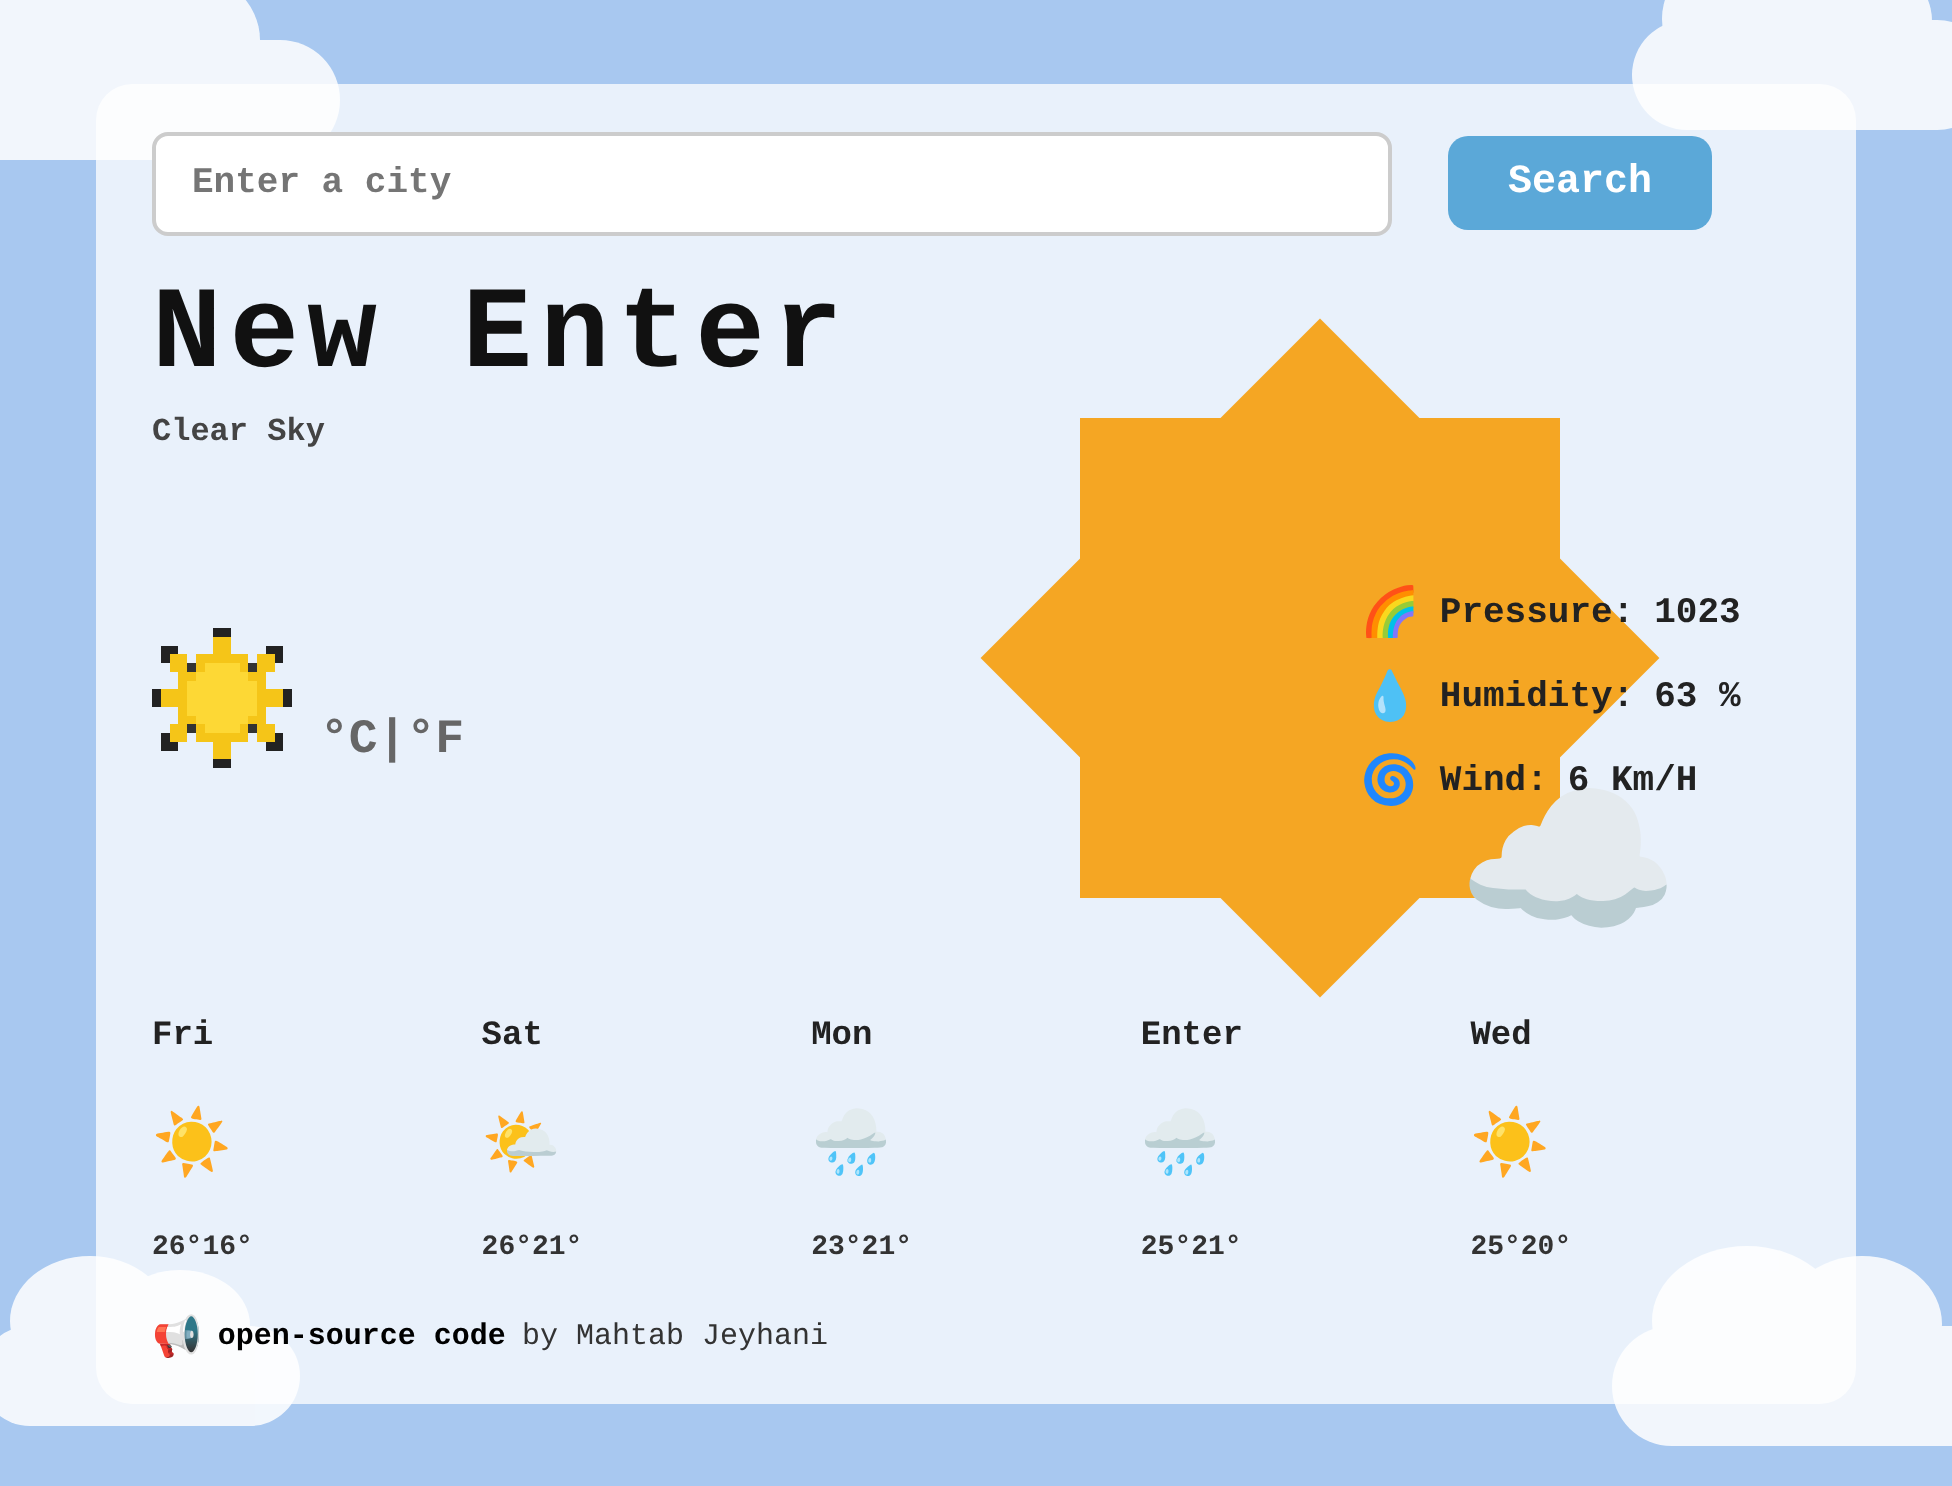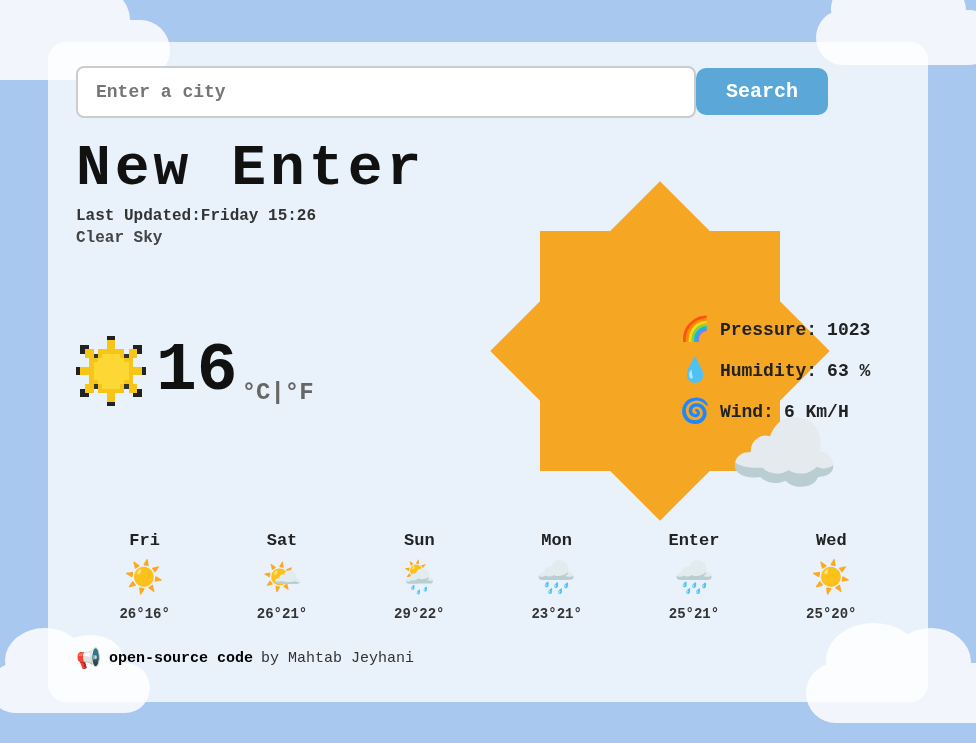--- a/index.html
+++ b/index.html
@@ -65,21 +65,21 @@
       width: 880px;
       min-height: 660px;
       position: relative;
       overflow: hidden;
     }
 
     
     .search-row {
       display: flex;
       align-items: center;
-      gap: 0;
+      gap: 28px;
       margin-bottom: 18px;
     }
 
     .search-input {
       flex: 1;
       max-width: 620px;
       padding: 14px 18px;
       font-family: 'Courier New', Courier, monospace;
       font-size: 18px;
       font-weight: bold;
@@ -236,22 +236,21 @@
     .forecast-row {
       display: flex;
       justify-content: space-between;
       margin-top: 40px;
       padding-top: 10px;
     }
 
     .forecast-day {
       display: flex;
       flex-direction: column;
-      align-items: center;
-      gap: 8px;
+      gap: 24px;
       flex: 1;
     }
 
     .forecast-day-name {
       font-size: 17px;
       font-weight: 900;
       color: #222;
       font-family: 'Courier New', Courier, monospace;
     }
 
@@ -306,23 +305,20 @@
 
 <div class="card">
 
   <div class="search-row">
     <input class="search-input" type="text" placeholder="Enter a city" style="">
     <button class="search-button">Search</button>
   </div>
 
   <div class="city-name">New Enter</div>
 
-  <div class="last-updated">
-    <span>Last Updated:</span><span>Friday 15:26</span>
-  </div>
 
   <div class="weather-desc">Clear Sky</div>
 
   <div class="main-weather-row">
 
     <div class="sun-decoration">
       <div class="sun-shape"></div>
     </div>
 
     <div class="pixel-sun">
@@ -355,21 +351,20 @@
         <rect x="4" y="6" width="8" height="4" fill="#fdd835"></rect>
 
         <rect x="4" y="4" width="1" height="1" fill="#333"></rect>
         <rect x="11" y="4" width="1" height="1" fill="#333"></rect>
         <rect x="4" y="11" width="1" height="1" fill="#333"></rect>
         <rect x="11" y="11" width="1" height="1" fill="#333"></rect>
       </svg>
     </div>
 
     <div class="temperature">
-      <span>16</span>
       <span class="temp-toggle">
         <span>°C</span><span>|°F</span>
       </span>
     </div>
 
     <div class="cloud-over-sun">☁️</div>
 
     <div class="weather-stats">
       <div class="stat-row">
         <span class="stat-icon">🌈</span>
@@ -394,25 +389,20 @@
       <span class="forecast-day-name">Fri</span>
       <span class="forecast-icon">☀️</span>
       <span class="forecast-temps">26°16°</span>
     </div>
       <div class="forecast-day">
       <span class="forecast-day-name">Sat</span>
       <span class="forecast-icon">🌤️</span>
       <span class="forecast-temps">26°21°</span>
     </div>
       <div class="forecast-day">
-      <span class="forecast-day-name">Sun</span>
-      <span class="forecast-icon">🌦️</span>
-      <span class="forecast-temps">29°22°</span>
-    </div>
-      <div class="forecast-day">
       <span class="forecast-day-name">Mon</span>
       <span class="forecast-icon">🌧️</span>
       <span class="forecast-temps">23°21°</span>
     </div>
       <div class="forecast-day">
       <span class="forecast-day-name">Enter</span>
       <span class="forecast-icon">🌧️</span>
       <span class="forecast-temps">25°21°</span>
     </div>
       <div class="forecast-day">

